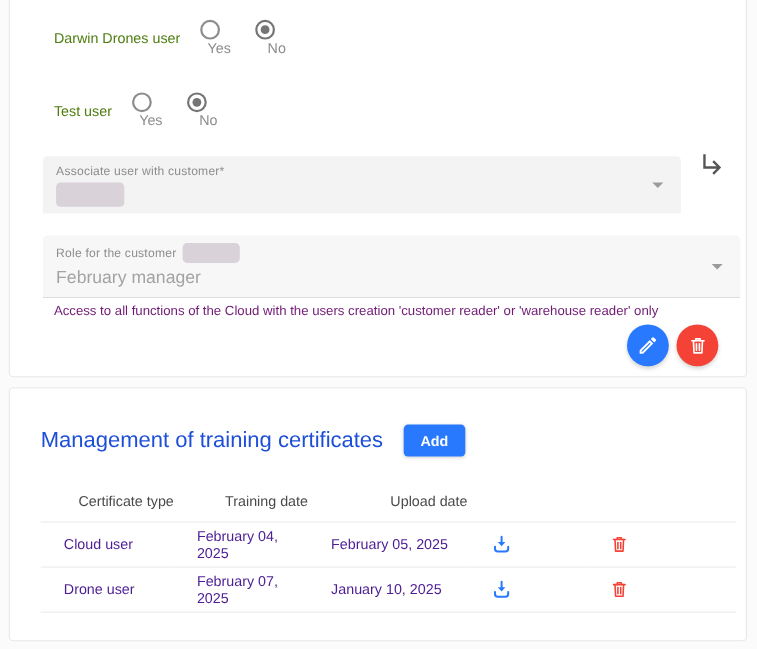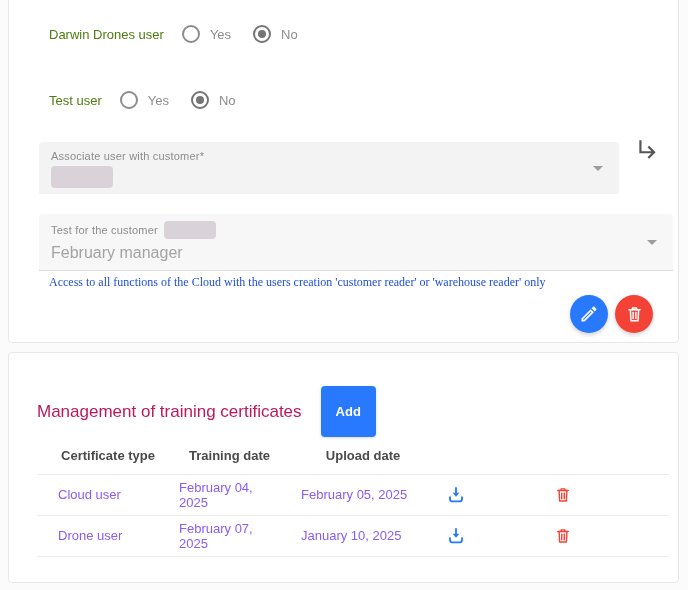--- a/index.html
+++ b/index.html
@@ -6,21 +6,21 @@
   html,body { width:688px; height:590px; overflow:hidden; }
   body { background:#fbfbfb; font-family:"Liberation Sans", sans-serif; position:relative; }
 
   .card { position:absolute; background:#fff; border:1px solid #e7e7e7; border-radius:4px; }
   .card-top { left:8px; top:-8px; width:671px; height:351px; }
   .card-bottom { left:8px; top:352px; width:671px; height:231px; }
 
   
   .radio-row { position:absolute; left:40px; display:flex; align-items:center; height:24px; }
   .radio-row .form-label { font-size:13px; color:#4d7c0f; margin-right:18px; }
-  .radio-opt { display:flex; align-items:center; margin-right:22px; cursor:pointer; }
+  .radio-opt { display:flex; align-items:flex-end; margin-right:22px; cursor:pointer;flex-direction:column; }
   .radio-circle { width:18px; height:18px; border:2px solid #8d8d8d; border-radius:50%;
                   margin-right:10px; position:relative; flex:0 0 auto; }
   .radio-circle.checked { border-color:#757575; }
   .radio-circle.checked::after { content:""; position:absolute; left:3px; top:3px;
                   width:8px; height:8px; border-radius:50%; background:#757575; }
   .radio-opt-label { font-size:13px; color:#8d8d8d; }
 
   
   .field { position:absolute; border-radius:4px 4px 0 0; }
   .field-associate { left:30px; top:149px; width:580px; height:52px; background:#f4f3f4; padding:8px 12px; }
@@ -29,43 +29,43 @@
   .field-label { font-size:11px; color:#8d8d8d; letter-spacing:.2px; }
   .redact-pill { display:inline-block; background:#d9d2d9; border-radius:4px; }
   .pill-lg { width:62px; height:22px; margin-top:4px; }
   .pill-sm { width:52px; height:18px; vertical-align:-5px; margin-left:6px; }
   .field-value { font-size:16px; color:#a3a3a3; margin-top:5px; }
   .caret { position:absolute; right:16px; top:50%; margin-top:-2px; width:0; height:0;
            border-left:5px solid transparent; border-right:5px solid transparent;
            border-top:5px solid #9b9b9b; cursor:pointer; }
   .goto-icon { position:absolute; left:626px; top:143px; width:26px; height:26px; cursor:pointer; }
 
-  .helper-text { position:absolute; left:40px; top:282px; width:600px; font-size:12px; color:#1d4ed8;font-family:Liberation Serif, serif; }
+  .helper-text { position:absolute; left:40px; top:282px; width:600px; font-size:12px; color:#701a75; }
 
   
   .fab { position:absolute; width:38px; height:38px; border-radius:50%; border:none; cursor:pointer;
          display:flex; align-items:center; justify-content:center;
          box-shadow:0 2px 4px rgba(0,0,0,.18); }
   .fab-edit { left:561px; top:302px; background:#2979ff; }
   .fab-delete { left:606px; top:302px; background:#f44336; }
 
   
   .cert-header { position:absolute; left:28px; top:33px; display:flex; align-items:center; }
-  .cert-title { font-size:17px; color:#be185d; }
+  .cert-title { font-size:20px; color:#1d4ed8; }
   .add-button { margin-left:19px; background:#2979ff; color:#fff; border:none; border-radius:4px;
                 font-family:"Liberation Sans", sans-serif; font-size:13px; font-weight:bold;
-                padding:18px 15px; cursor:pointer; box-shadow:0 1px 3px rgba(0,0,0,.15); }
+                padding:7px 15px; cursor:pointer; box-shadow:0 1px 3px rgba(0,0,0,.15); }
 
   table.cert-table { position:absolute; left:28px; top:84px; width:632px;
                      border-collapse:collapse; table-layout:fixed; }
   .cert-table col.c1 { width:121px; } .cert-table col.c2 { width:122px; }
   .cert-table col.c3 { width:145px; } .cert-table col.c4 { width:108px; }
-  .cert-table th { font-size:13px; font-weight:bold; color:#4a4a4a; text-align:center;
+  .cert-table th { font-size:13px; font-weight:normal; color:#4a4a4a; text-align:right;
                    padding:0 0 0 21px; height:37px; border-bottom:1px solid #ececec; }
-  .cert-table td { font-size:13px; color:#8b5cf6; text-align:left;
+  .cert-table td { font-size:13px; color:#4c1d95; text-align:left;
                    padding:0 0 0 21px; height:41px; border-bottom:1px solid #ececec; }
   .icon-btn { background:none; border:none; cursor:pointer; padding:0; display:inline-flex;
               align-items:center; vertical-align:middle; }
 </style>
 </head>
 <body>
 
 <div class="card card-top">
 
   <div class="radio-row" style="top:29px;">
@@ -99,21 +99,21 @@
   </div>
 
   <span class="goto-icon">
     <svg width="26" height="26" viewBox="0 0 24 24">
       <path fill="#555" d="M19 15l-6 6-1.42-1.42L15.17 16H4V4h2v10h9.17l-3.59-3.58L13 9l6 6z"></path>
     </svg>
   </span>
 
   <div class="field field-role">
     <div class="field-label">
-      <span>Test for the customer</span><span class="redact-pill pill-sm"></span>
+      <span>Role for the customer</span><span class="redact-pill pill-sm"></span>
     </div>
     <div class="field-value">February manager</div>
     <span class="caret"></span>
   </div>
 
   <div class="helper-text">Access to all functions of the Cloud with the users creation 'customer reader' or 'warehouse reader' only</div>
 
   <button class="fab fab-edit">
     <svg width="20" height="20" viewBox="0 0 24 24">
       <path fill="#fff" d="M14.06 9.02l.92.92L5.92 19H5v-.92l9.06-9.06m3.6-6.02c-.25 0-.51.1-.7.29l-1.83 1.83 3.75 3.75 1.83-1.83c.39-.39.39-1.02 0-1.41l-2.34-2.34c-.2-.2-.45-.29-.71-.29zm-3.6 3.19L3 17.25V21h3.75L17.81 9.94l-3.75-3.75z"></path>

